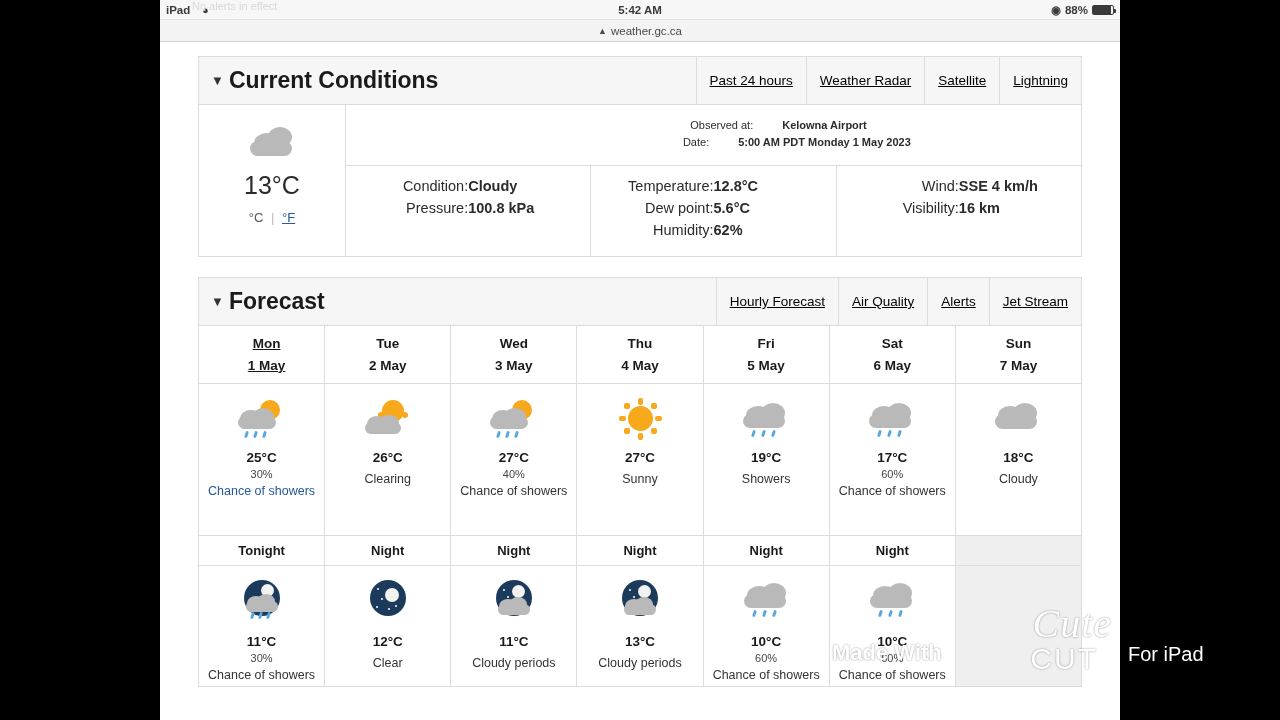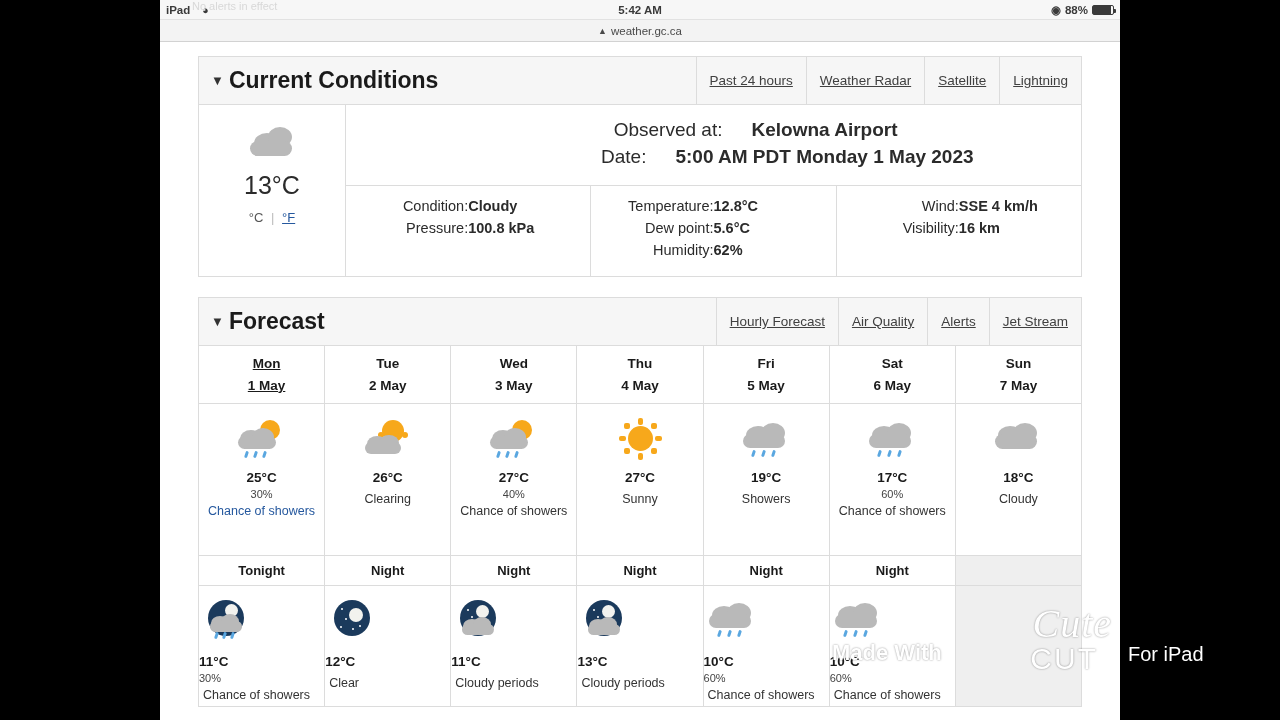--- a/index.html
+++ b/index.html
@@ -71,42 +71,42 @@
   .panel-title {
     display: flex; align-items: center;
     font-size: 23px; font-weight: bold; color: #1a1a1a;
     padding-left: 12px; flex: 1;
   }
   .tri { font-size: 13px; margin-right: 5px; color: #333; }
   .head-links { display: flex; align-items: stretch; }
   .head-links a {
     display: flex; align-items: center;
     padding: 0 13px;
-    font-size: 13.5px; color: #404040;
+    font-size: 13.5px; color: #000000;
     text-decoration: underline;
     border-left: 1px solid #dcdcdc;
     white-space: nowrap;
   }
   
   .cc-body { display: flex; }
   .cc-left {
     width: 147px;
     border-right: 1px solid #dcdcdc;
     display: flex; flex-direction: column; align-items: center;
     padding-top: 14px;
   }
   .cc-temp { font-size: 25px; color: #2b2b2b; margin-top: 6px; }
   .cc-units { margin-top: 10px; font-size: 13px; color: #555; }
   .cc-units a { color: #25589e; }
   .cc-units .sep { color: #bbb; margin: 0 4px; }
   .cc-right { flex: 1; display: flex; flex-direction: column; }
   .cc-obs {
     border-bottom: 1px solid #dcdcdc;
     padding: 14px 0 12px 0;
-    font-size: 19px; color: #2b2b2b;
+    font-size: 11px; color: #2b2b2b;
   }
   .obs-row { display: flex; justify-content: center; margin-bottom: 5px; }
   .obs-label { width: 200px; text-align: right; padding-right: 7px; }
   .obs-val { font-weight: bold; margin-left: 22px; }
   .cc-cols { display: flex; flex: 1; }
   .cc-col {
     flex: 1; padding: 12px 10px;
     font-size: 14.5px; color: #2b2b2b;
   }
   .cc-col + .cc-col { border-left: 1px solid #dcdcdc; }
@@ -135,21 +135,21 @@
   .fc-pop { font-size: 11px; color: #444; margin-top: 3px; }
   .fc-cond { font-size: 12.5px; color: #333; margin-top: 4px; text-align: center; padding: 0 4px; }
   .fc-cond.link { color: #25589e; }
   .fc-night-head {
     height: 30px; border-bottom: 1px solid #dcdcdc;
     display: flex; align-items: center; justify-content: center;
     font-size: 13px; font-weight: bold; color: #1a1a1a;
   }
   .fc-night-cell {
     height: 120px;
-    display: flex; flex-direction: column; align-items: flex-start;
+    display: flex; flex-direction: column; align-items: center;
     padding-top: 14px;
   }
   .fc-empty { background: #efefef; }
   
   .wx { position: relative; width: 56px; height: 46px; }
   .wx.sm { width: 54px; height: 48px; }
   .sun {
     position: absolute; border-radius: 50%;
     background: #f7a81b;
   }

